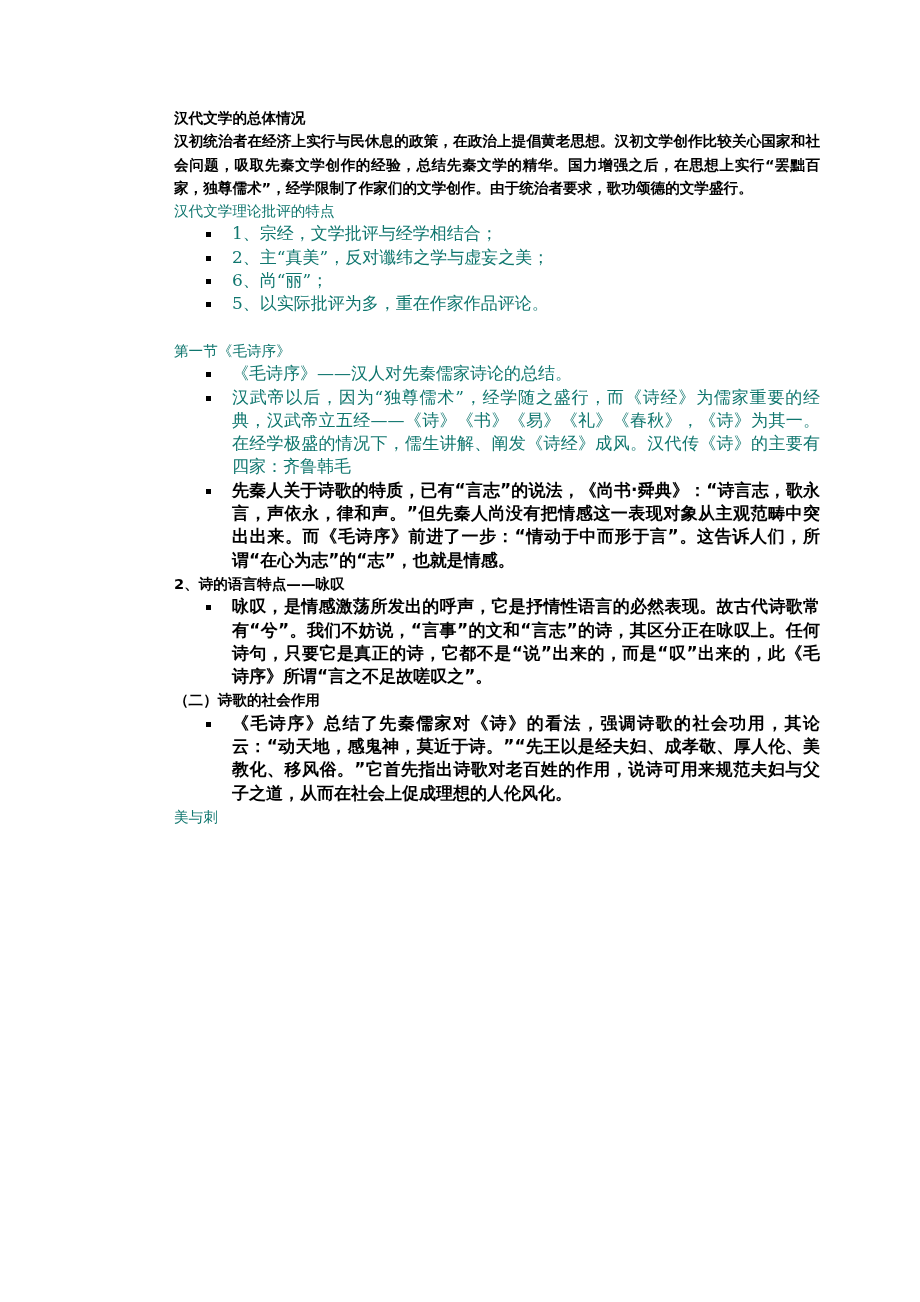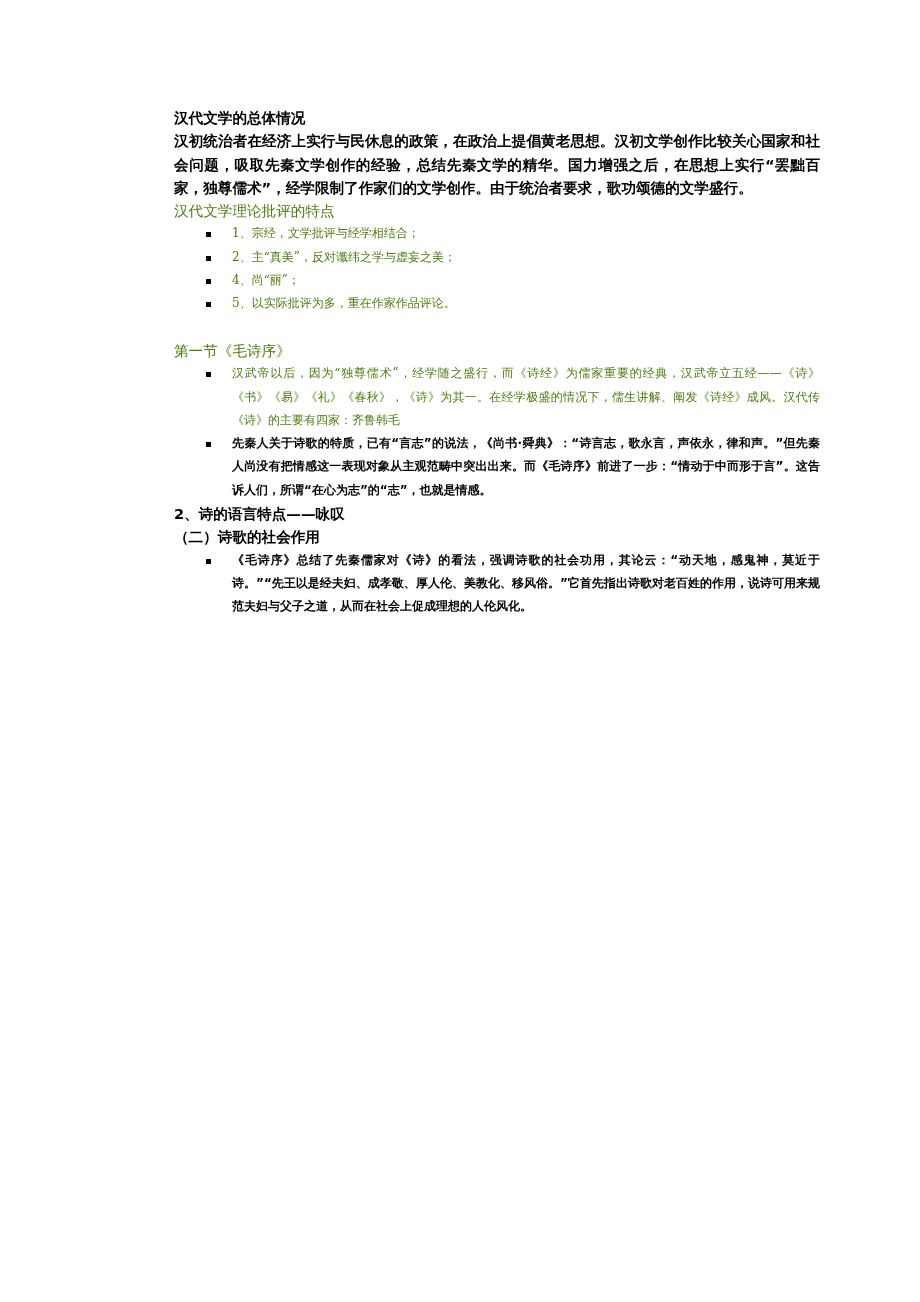--- a/index.html
+++ b/index.html
@@ -63,36 +63,36 @@
     content: "";
     position: absolute;
     left: 0;
     top: 10px;
     width: 5px;
     height: 5px;
     background: #000;
   }
   .bullet-text {
     flex: 1 1 auto;
-    font-size: 12px;
+    font-size: 17px;
     line-height: 23.3px;
     text-align: justify;
     text-justify: inter-ideograph;
     word-break: break-all;
   }
 
   
   .heiti {
     font-family: "DejaVu Sans", "Liberation Sans", sans-serif;
     font-weight: bold;
   }
   .songti {
     font-family: "DejaVu Serif", "Liberation Serif", serif;
     font-weight: normal;
-    color: #4d7c0f;
+    color: #0f766e;
   }
 
   .gap {
     height: 23.3px;
   }
 </style>
 </head>
 <body>
 
 <div id="doc-page">
@@ -109,53 +109,62 @@
       <span class="bullet-text songti">1、宗经，文学批评与经学相结合；</span>
     </div>
 
     <div class="bullet-row">
       <span class="bullet-mark songti"></span>
       <span class="bullet-text songti">2、主“真美”，反对谶纬之学与虚妄之美；</span>
     </div>
 
     <div class="bullet-row">
       <span class="bullet-mark songti"></span>
-      <span class="bullet-text songti">4、尚“丽”；</span>
+      <span class="bullet-text songti">6、尚“丽”；</span>
     </div>
 
     <div class="bullet-row">
       <span class="bullet-mark songti"></span>
       <span class="bullet-text songti">5、以实际批评为多，重在作家作品评论。</span>
     </div>
 
     <div class="gap"></div>
 
     <p class="para lvl0 songti">第一节《毛诗序》</p>
 
+    <div class="bullet-row">
+      <span class="bullet-mark songti"></span>
+      <span class="bullet-text songti">《毛诗序》——汉人对先秦儒家诗论的总结。</span>
+    </div>
 
     <div class="bullet-row">
       <span class="bullet-mark songti"></span>
       <span class="bullet-text songti">汉武帝以后，因为“独尊儒术”，经学随之盛行，而《诗经》为儒家重要的经典，汉武帝立五经——《诗》《书》《易》《礼》《春秋》，《诗》为其一。在经学极盛的情况下，儒生讲解、阐发《诗经》成风。汉代传《诗》的主要有四家：齐鲁韩毛</span>
     </div>
 
 
 
 
 
     <div class="bullet-row">
       <span class="bullet-mark heiti"></span>
       <span class="bullet-text heiti">先秦人关于诗歌的特质，已有“言志”的说法，《尚书·舜典》：“诗言志，歌永言，声依永，律和声。”但先秦人尚没有把情感这一表现对象从主观范畴中突出出来。而《毛诗序》前进了一步：“情动于中而形于言”。这告诉人们，所谓“在心为志”的“志”，也就是情感。</span>
     </div>
 
     <p class="para lvl0 heiti">2、诗的语言特点——咏叹</p>
 
+    <div class="bullet-row">
+      <span class="bullet-mark heiti"></span>
+      <span class="bullet-text heiti">咏叹，是情感激荡所发出的呼声，它是抒情性语言的必然表现。故古代诗歌常有“兮”。我们不妨说，“言事”的文和“言志”的诗，其区分正在咏叹上。任何诗句，只要它是真正的诗，它都不是“说”出来的，而是“叹”出来的，此《毛诗序》所谓“言之不足故嗟叹之”。</span>
+    </div>
 
     <p class="para lvl0 heiti">（二）诗歌的社会作用</p>
 
     <div class="bullet-row">
       <span class="bullet-mark heiti"></span>
       <span class="bullet-text heiti">《毛诗序》总结了先秦儒家对《诗》的看法，强调诗歌的社会功用，其论云：“动天地，感鬼神，莫近于诗。”“先王以是经夫妇、成孝敬、厚人伦、美教化、移风俗。”它首先指出诗歌对老百姓的作用，说诗可用来规范夫妇与父子之道，从而在社会上促成理想的人伦风化。</span>
     </div>
 
+    <p class="para lvl0 songti">美与刺</p>
 
 
   </div>
 </div>
 
 </body></html>

